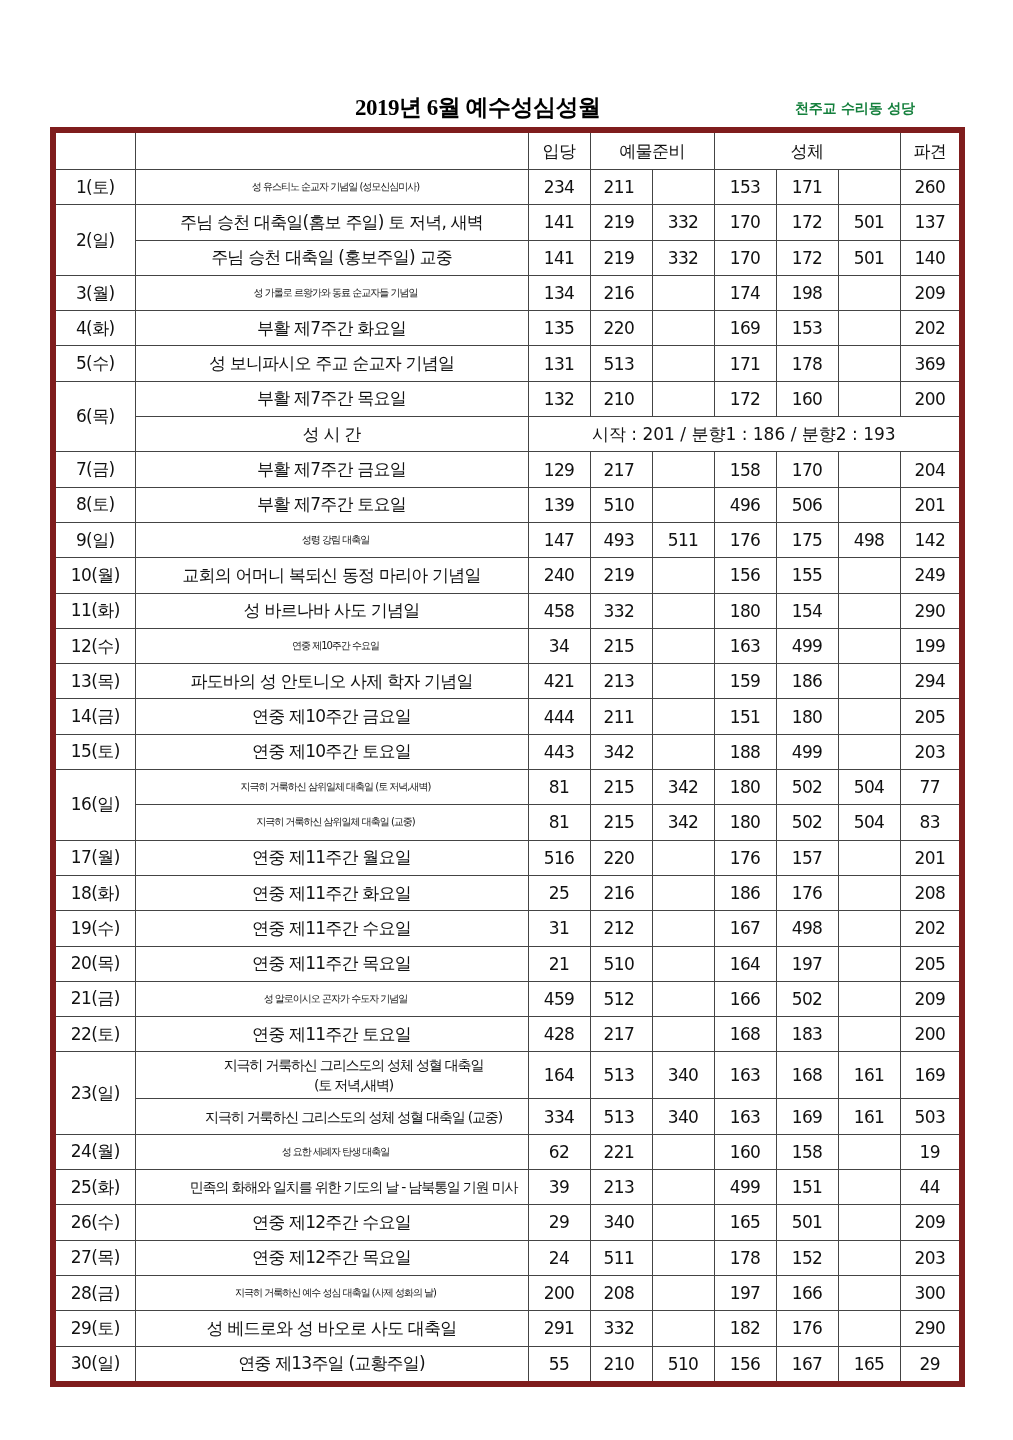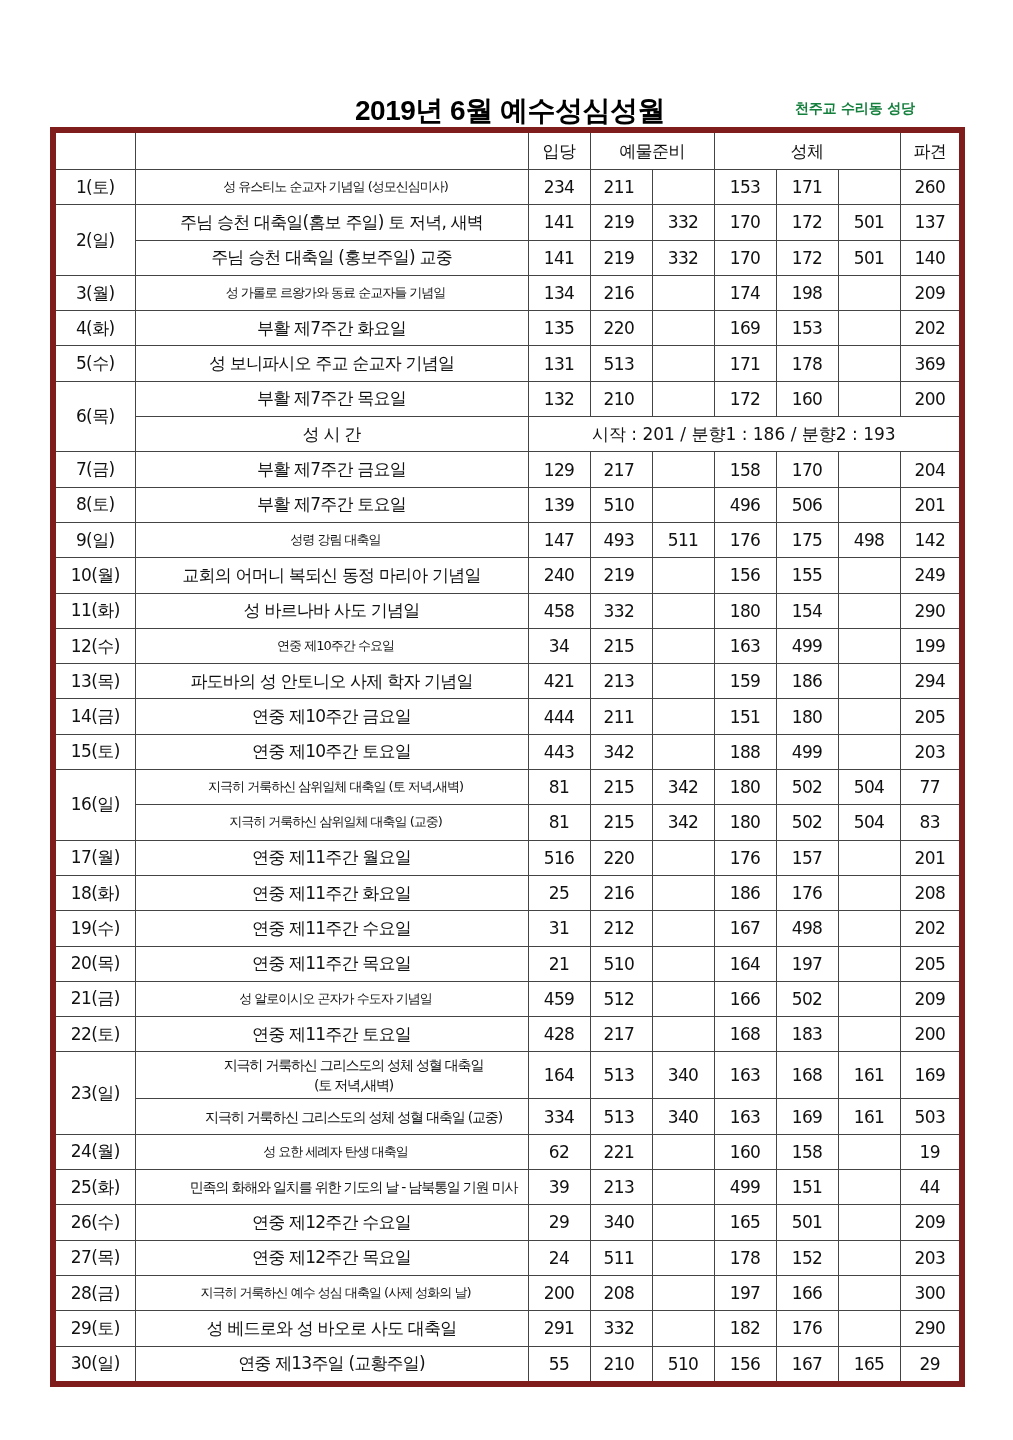--- a/index.html
+++ b/index.html
@@ -1,34 +1,34 @@
 <!DOCTYPE html>
 <html><head>
 <meta charset="utf-8">
 <style>
   html, body { margin: 0; padding: 0; background: #ffffff; }
   body { width: 1013px; height: 1440px; position: relative; overflow: hidden;
          font-family: "DejaVu Sans", "Liberation Sans", sans-serif; color: #111; }
-  .title { position: absolute; left: 355px; top: 92px; font-size: 28px; font-weight: bold;
-           letter-spacing: -0.5px; color: #000; font-family: Liberation Sans, sans-serif; }
+  .title { position: absolute; left: 355px; top: 92px; font-size: 23px; font-weight: bold;
+           letter-spacing: -0.5px; color: #000; font-family: Liberation Serif, serif; }
   .parish { position: absolute; left: 795px; top: 100px; font-size: 14px; font-weight: bold;
             letter-spacing: -0.2px; color: #15803d; font-family: "DejaVu Sans", sans-serif; }
   table { position: absolute; left: 50px; top: 127px; width: 914px; border-collapse: collapse;
           table-layout: fixed; border: 6px solid #7f1d1d; }
   td, th { border: 1px solid #444; padding: 0; text-align: center; vertical-align: middle;
            font-size: 17px; font-weight: normal; white-space: nowrap; overflow: hidden;
            font-family: "DejaVu Sans", sans-serif; letter-spacing: -0.6px; }
   th { height: 36px; }
   td { height: 34.3px; }
   td.tall { height: 46px; }
   .c-day { width: 82px; }
   .c-name { width: 393px; }
   .c-n { width: 62px; }
   td.name { letter-spacing: -0.8px; }
-  td.name.small { font-size: 13px; letter-spacing: -1px; padding-left: 8px; }
+  td.name.small { font-size: 10px; letter-spacing: -1px; padding-left: 8px; }
   td.name.xsmall { font-size: 14px; letter-spacing: -1.2px; line-height: 20px; padding-left: 44px; }
   td.num { font-size: 17px; }
   td.num.left { text-align: left; padding-left: 13px; }
   td.hour { letter-spacing: 0px; }
 </style>
 </head>
 <body>
 
 <div class="title">2019년 6월 예수성심성월</div>
 <div class="parish">천주교 수리동 성당</div>

